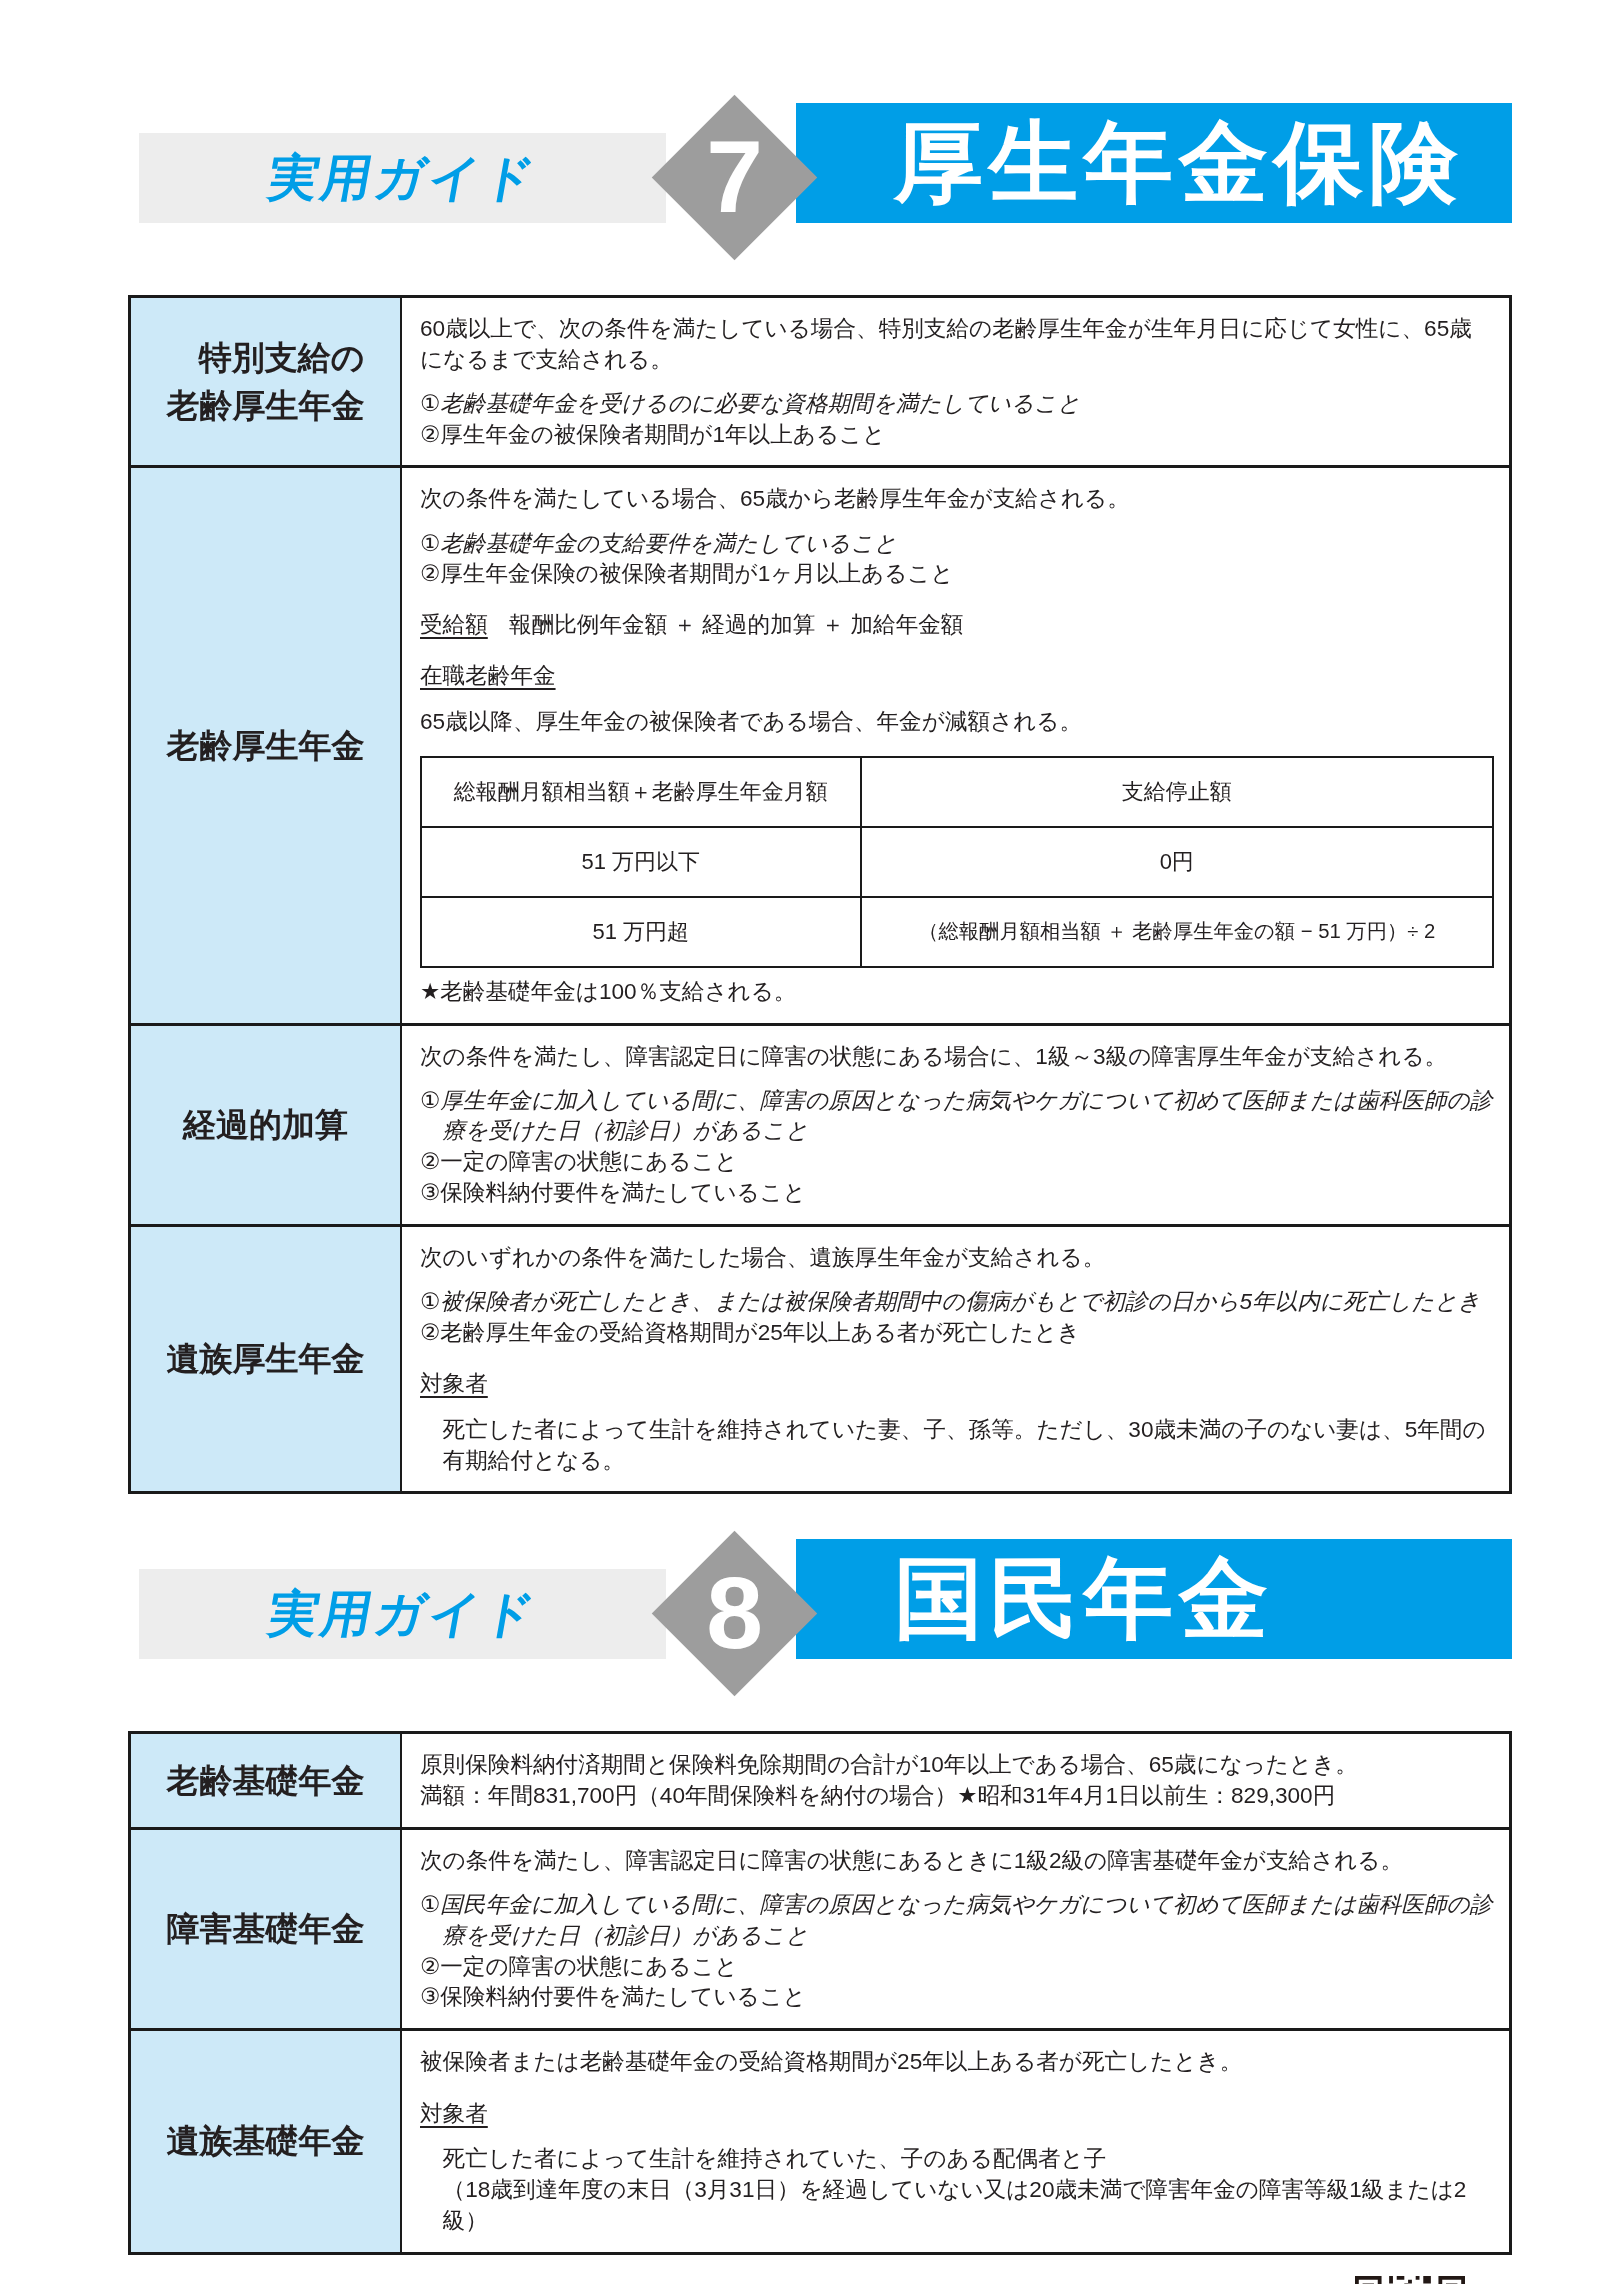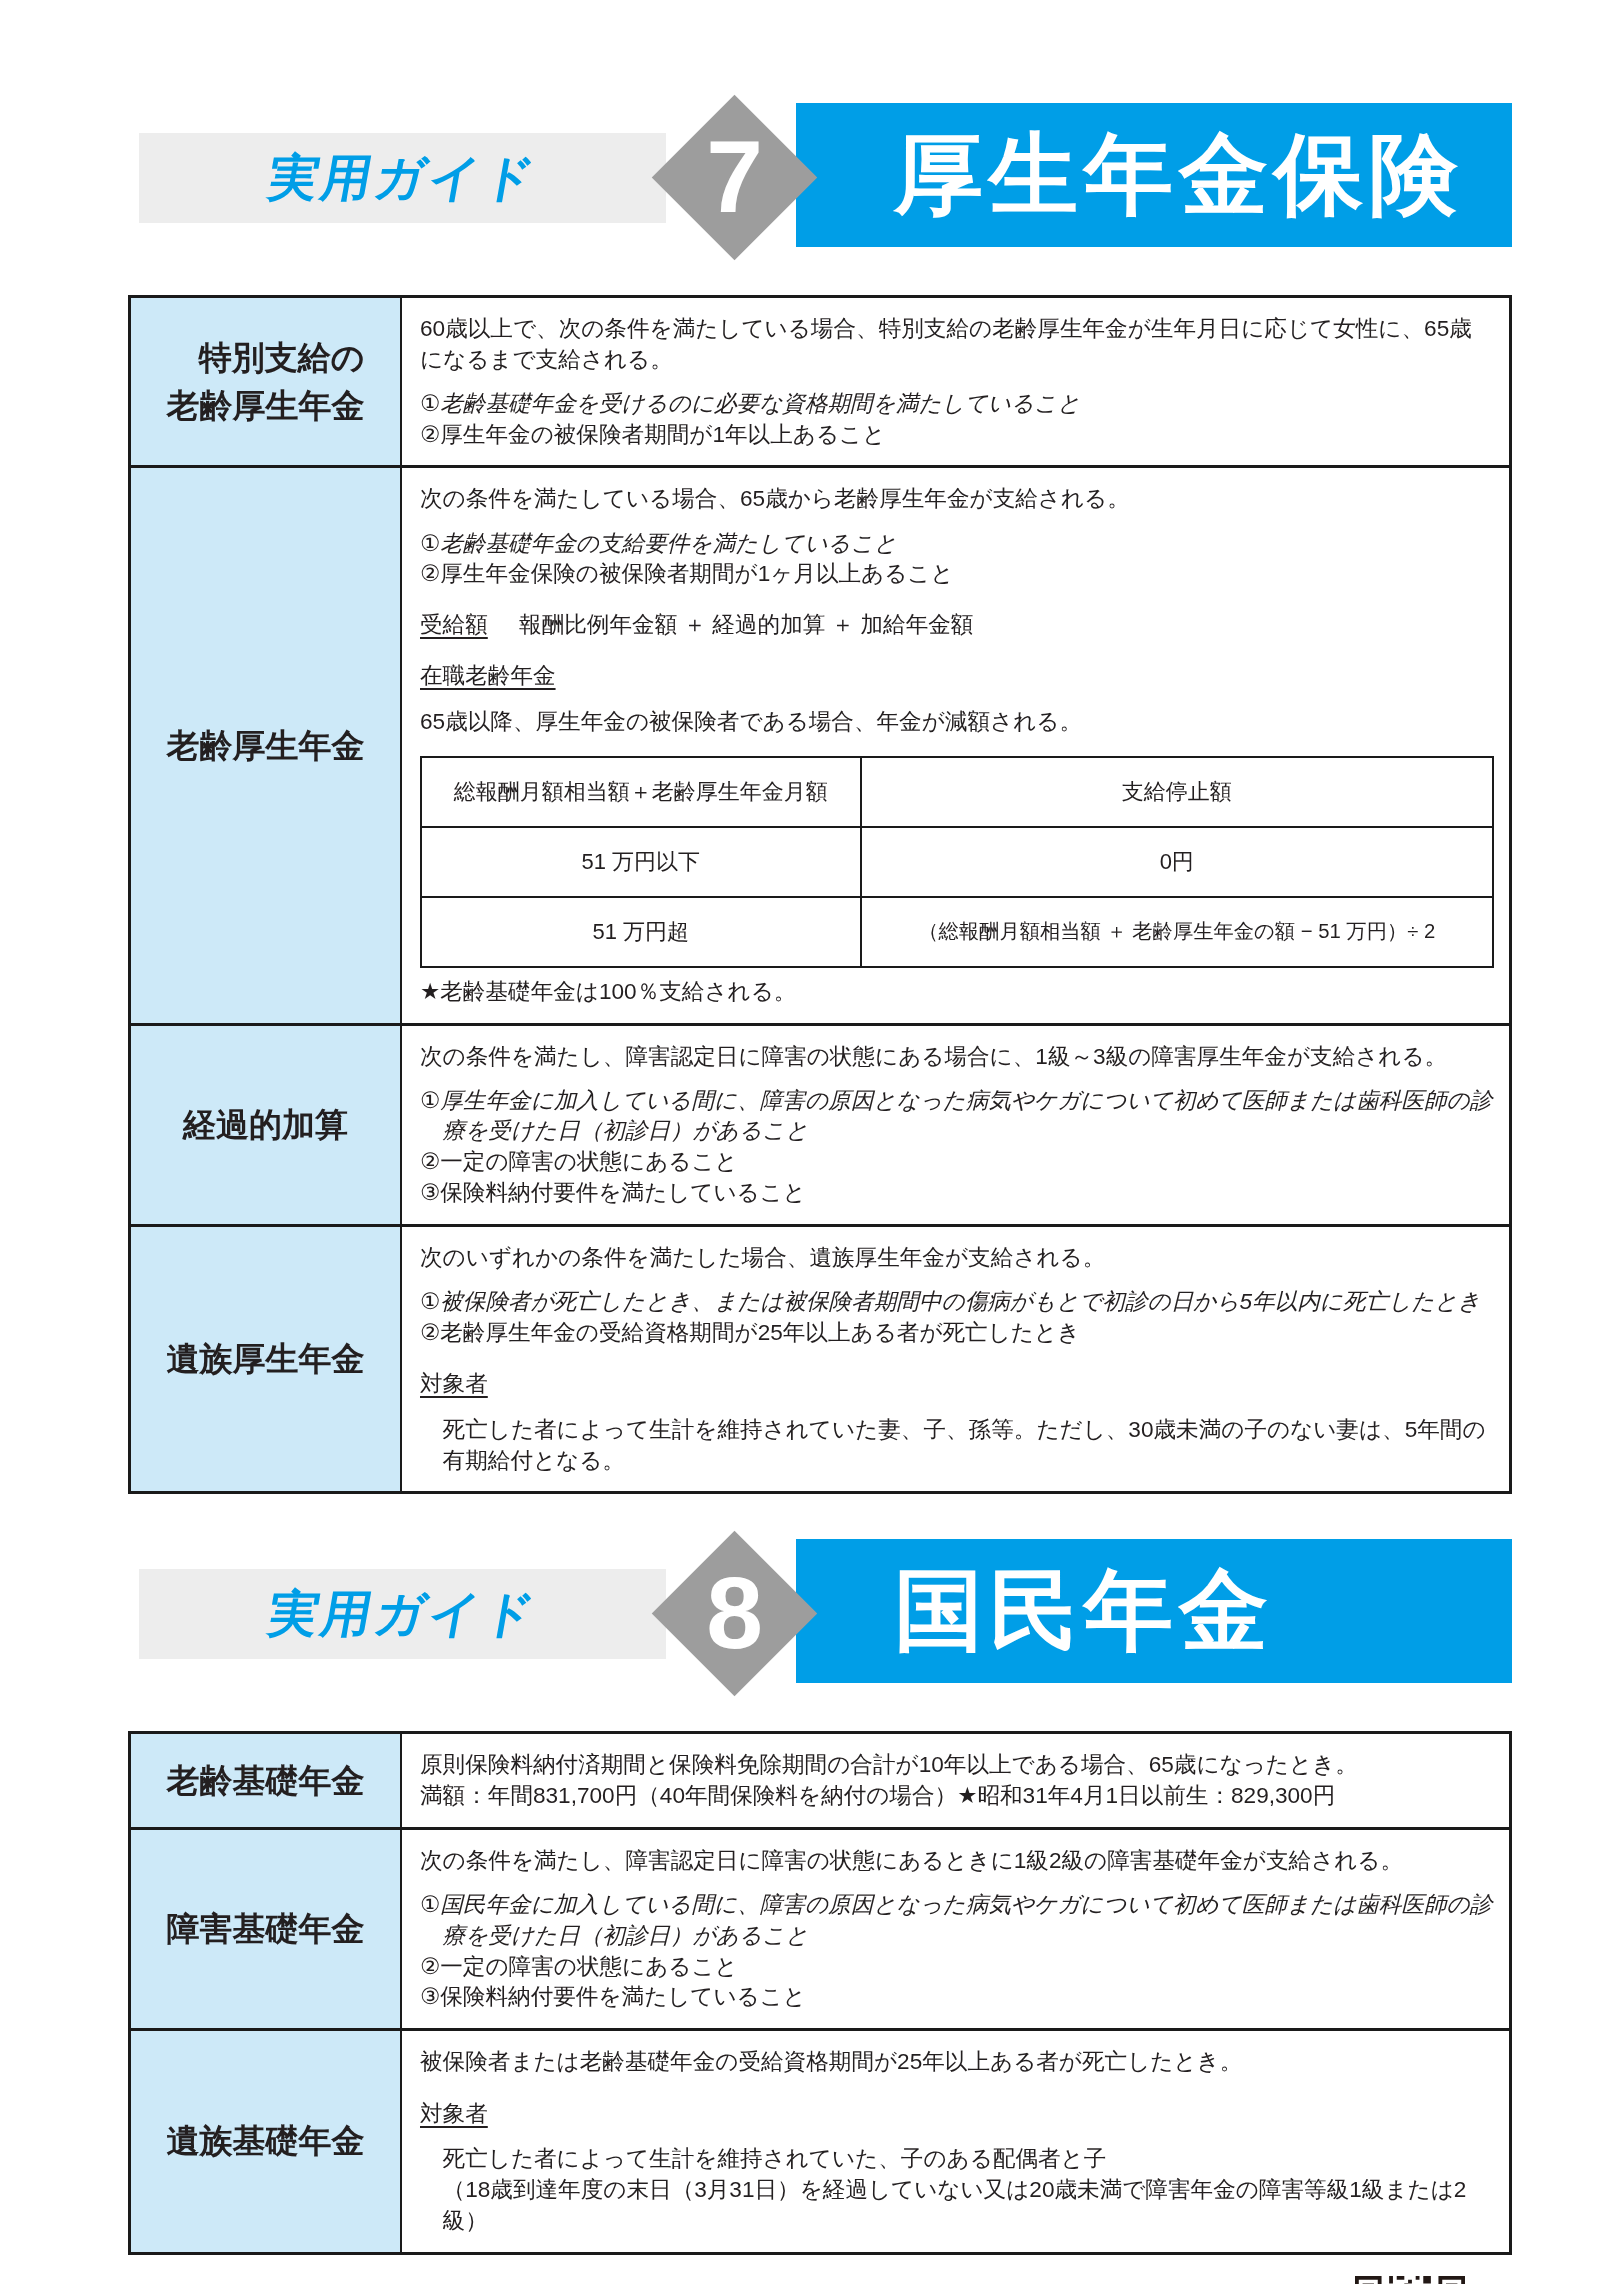--- a/index.html
+++ b/index.html
@@ -7,21 +7,21 @@
        font-family:"Liberation Sans","DejaVu Sans",sans-serif;color:#231f20;}
   .sheet{position:absolute;left:128px;top:0;width:1384px;}
 
   
   .banner{position:relative;height:169px;margin-top:94px;}
   .banner-2{margin-top:36px;}
   .banner-label{position:absolute;left:11.3px;top:39px;width:527px;height:90px;
     background:#ededed;display:flex;align-items:center;justify-content:center;}
   .banner-label span{color:#009ee7;font-size:50px;font-weight:bold;
     transform:skewX(-10deg);letter-spacing:3px;}
-  .banner-bar{position:absolute;left:668px;right:0;top:9px;height:144px;
+  .banner-bar{position:absolute;left:668px;right:0;top:9px;height:120px;
     background:#009ee7;display:flex;align-items:center;padding-left:98px;box-sizing:border-box;}
   .banner-bar .title{color:#ffffff;font-size:89px;font-weight:900;letter-spacing:6px;white-space:nowrap;}
   .banner-diamond{position:absolute;left:519px;top:-4.5px;width:175px;height:175px;}
   .diamond-shape{position:absolute;left:29px;top:29px;width:117px;height:117px;
     background:#9d9d9d;transform:rotate(45deg);}
   .diamond-num{position:absolute;left:0;top:0;width:100%;height:100%;
     display:flex;align-items:center;justify-content:center;
     color:#ffffff;font-size:102px;font-weight:bold;}
 
   
@@ -31,21 +31,21 @@
   .info-label{flex:0 0 269px;background:#cde9f8;border-right:2.3px solid #1a1a1a;
     display:flex;align-items:center;justify-content:center;text-align:right;
     font-size:33px;font-weight:bold;line-height:1.45;white-space:pre-line;}
   .info-content{flex:1;padding:16px 15px 15px 18px;font-size:22.6px;line-height:1.36;box-sizing:border-box;}
   .p{margin:0;}
   .gap{margin-top:13.5px;font-style:italic;}
   .hang{padding-left:1em;text-indent:-1em;}
   .ind{padding-left:1em;}
   .head-u{font-weight:normal;text-decoration:underline;text-decoration-thickness:2.3px;text-underline-offset:5.3px;}
   .formula{margin-top:19.6px;}
-  .formula .body{margin-left:25px;}
+  .formula .body{margin-left:15px;}
   .subhead{margin-top:21px;}
   .after-sub{margin-top:15px;}
 
   
   .inner-table{width:100%;border-collapse:collapse;margin-top:18px;}
   .inner-table td{border:2.3px solid #1a1a1a;text-align:center;vertical-align:middle;
     font-size:22px;height:65px;padding:1.5px 6px;}
   .inner-table .c1{width:41%;}
   .inner-table .small{font-size:20.3px;}
   .star-note{margin-top:9px;}

